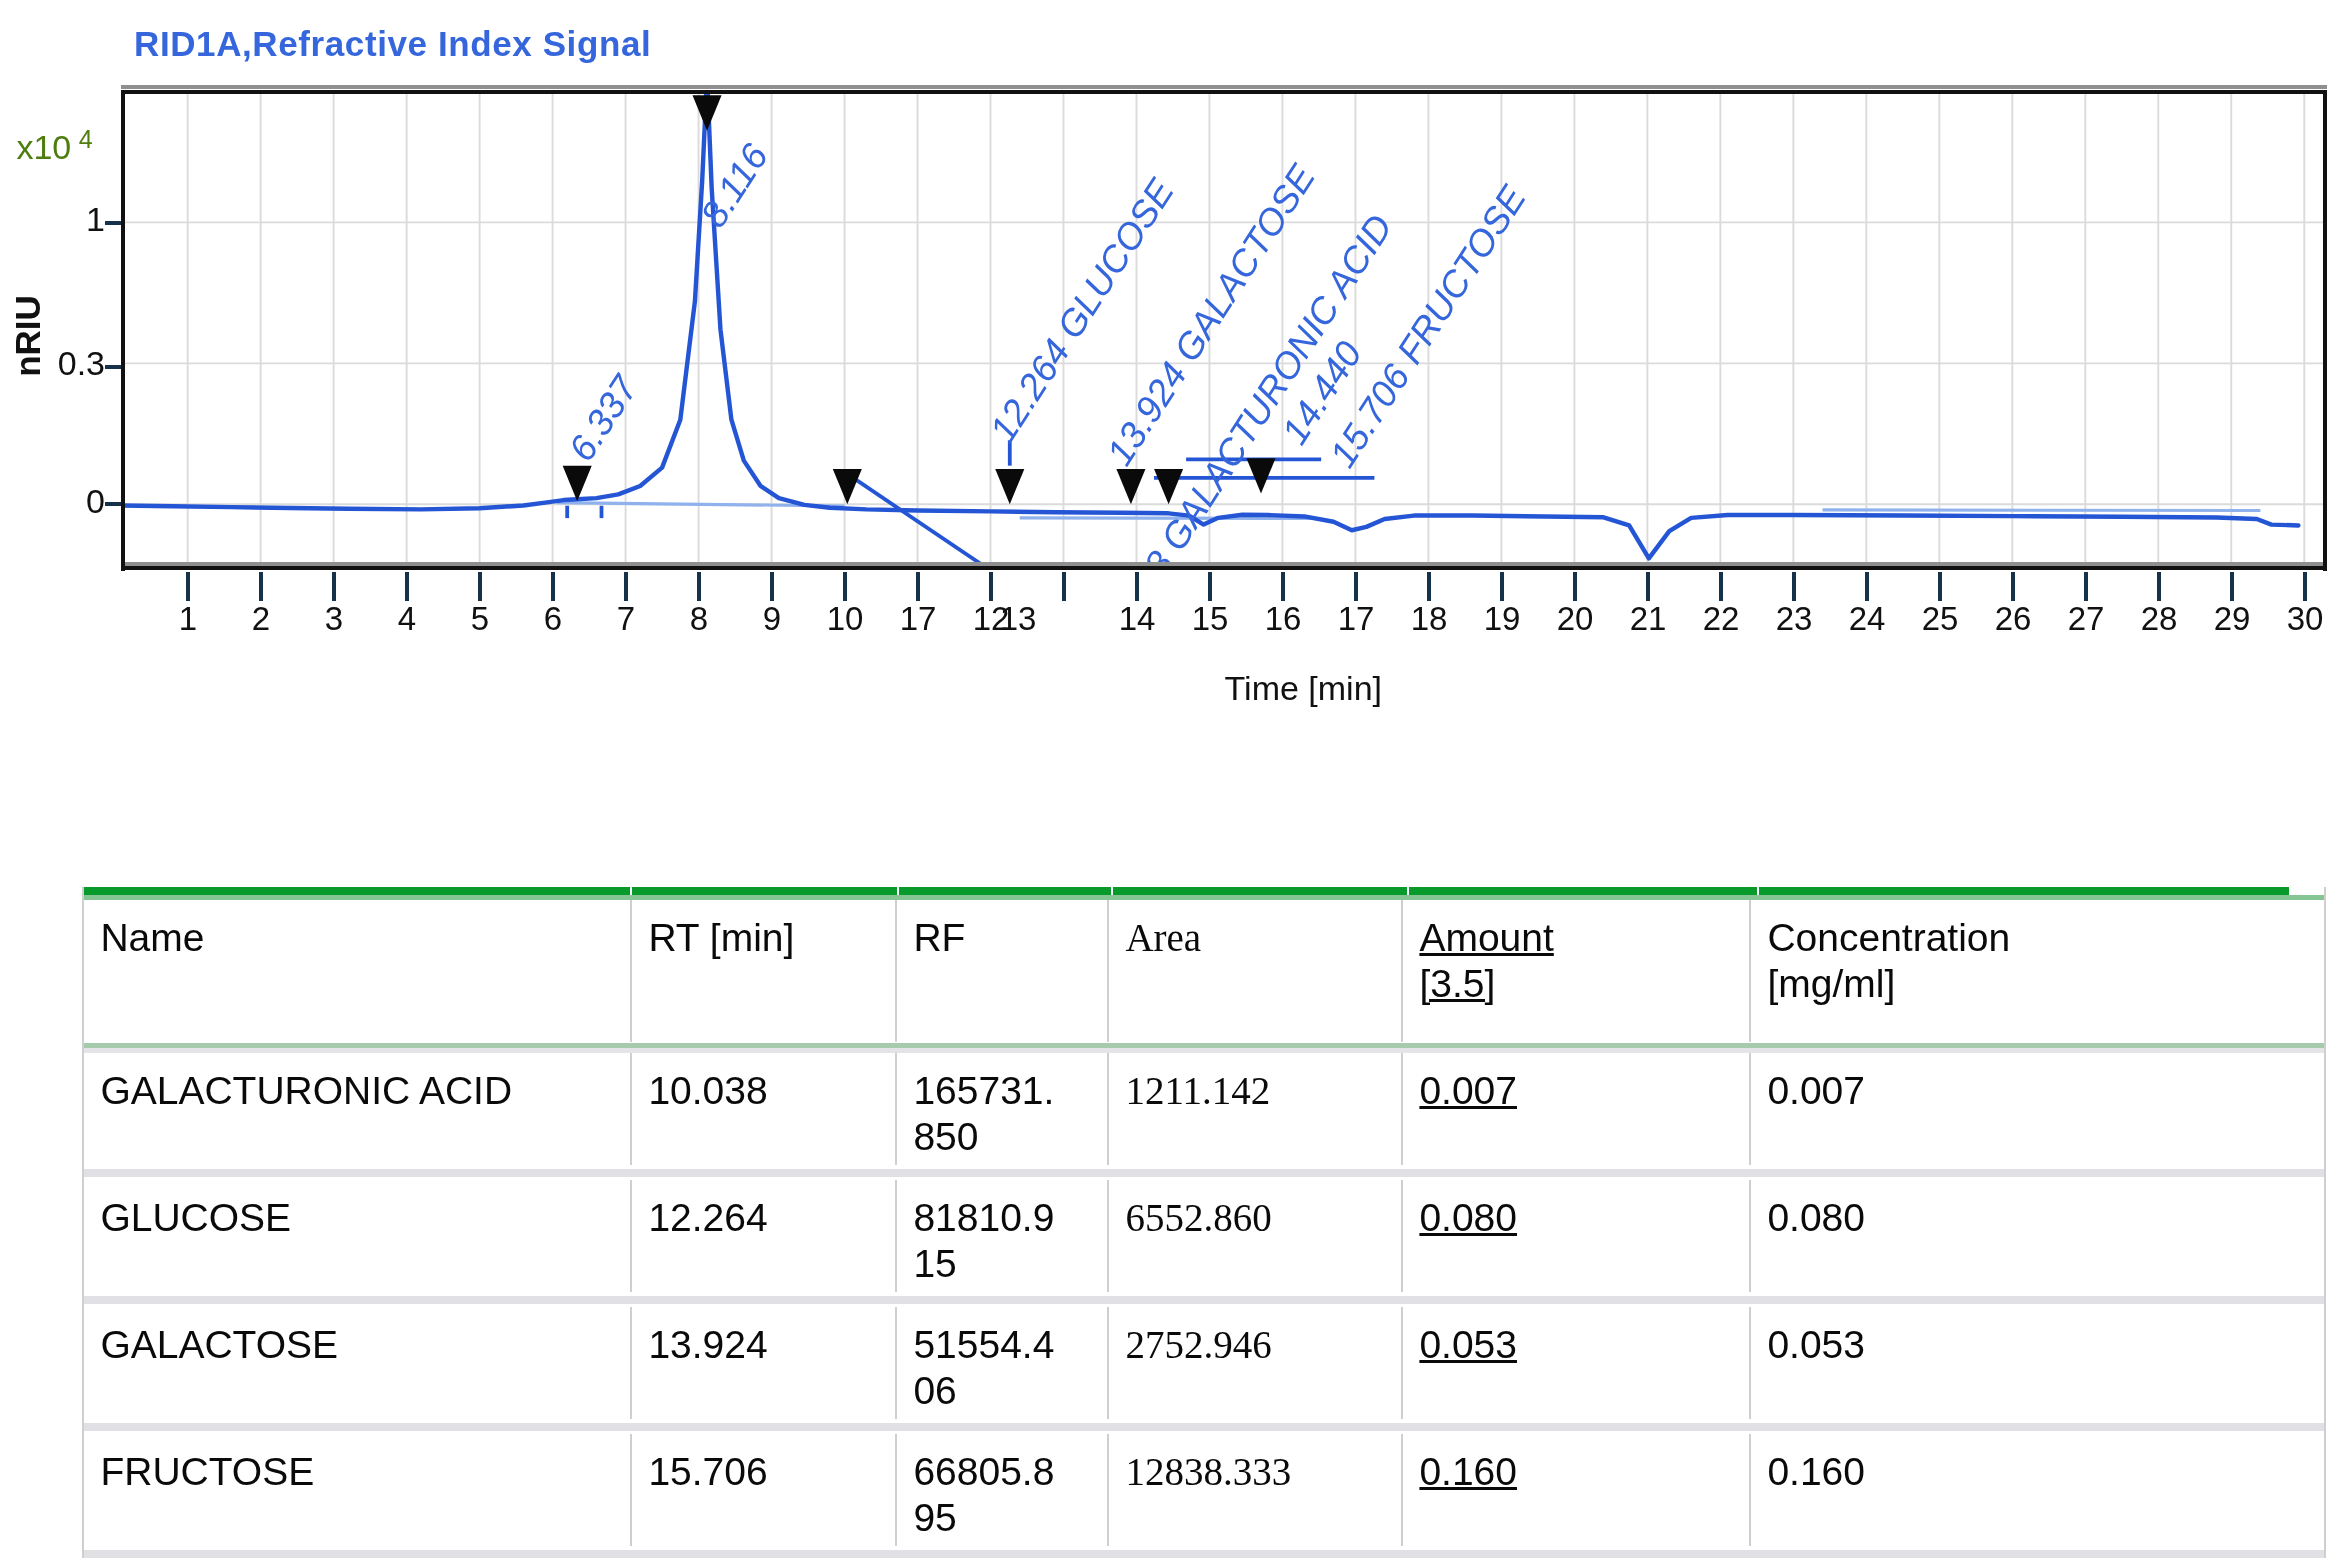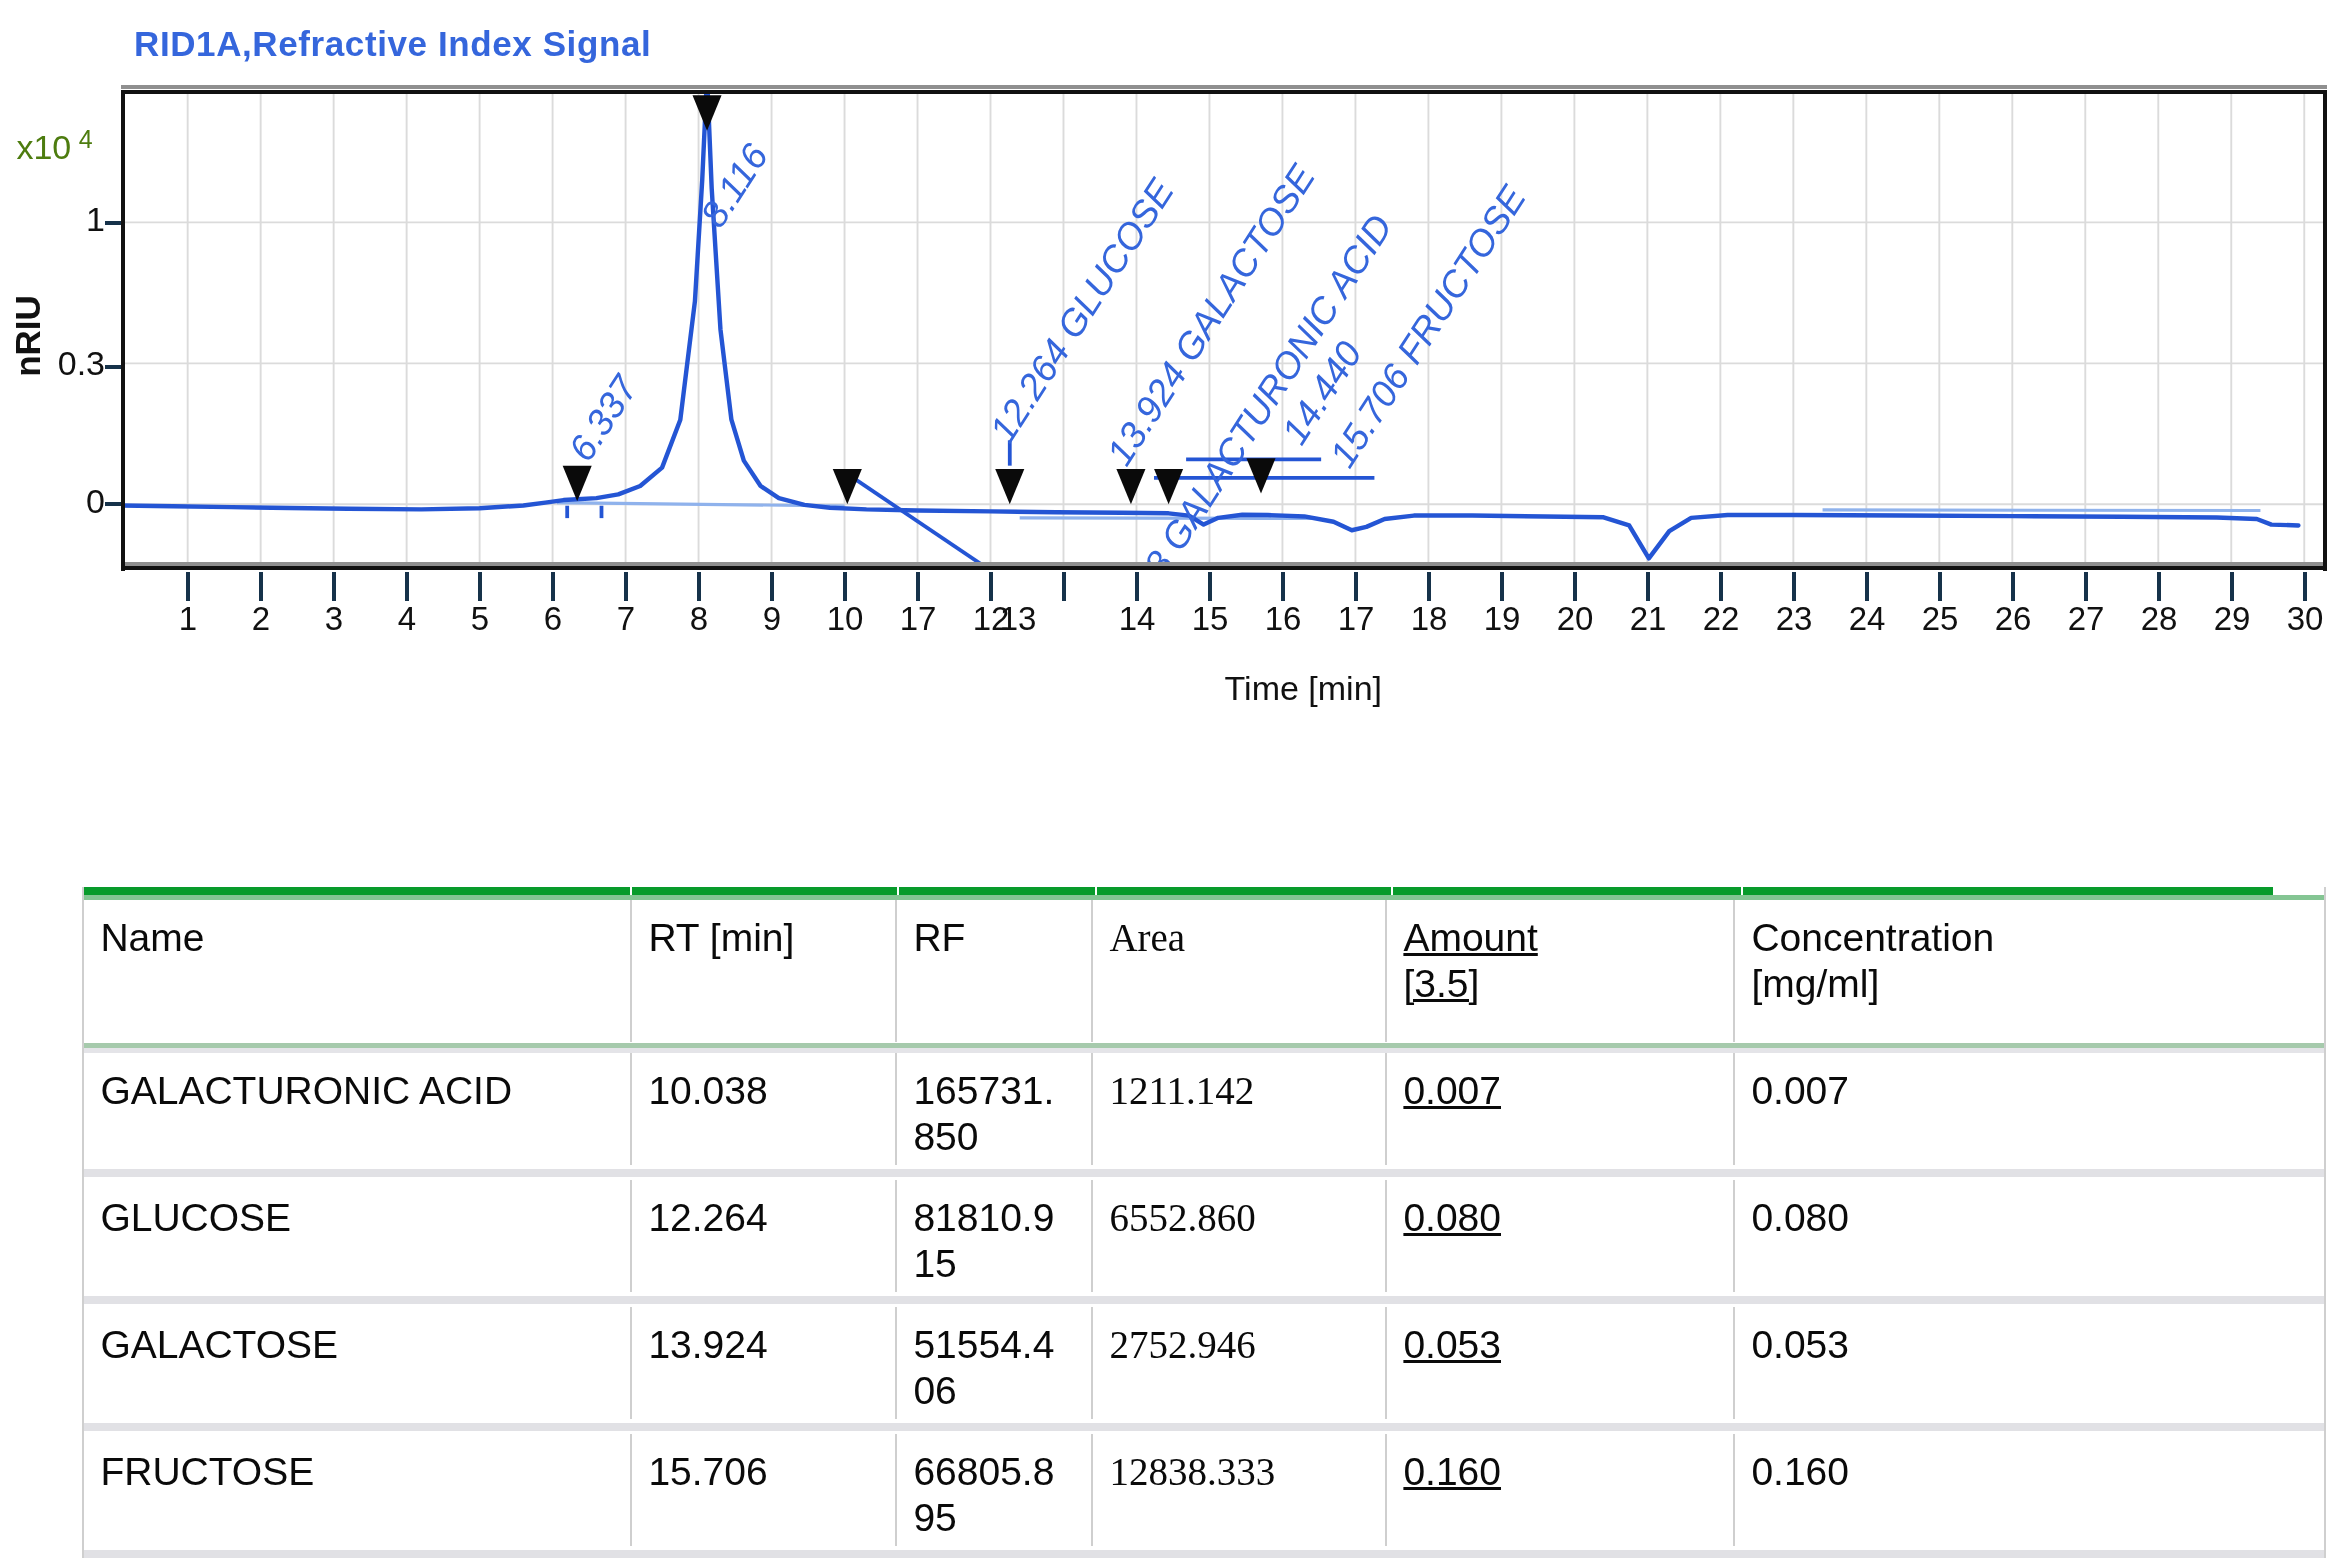--- a/index.html
+++ b/index.html
@@ -26,21 +26,21 @@
   
   #results-table{left:82px;top:887px;width:2240px;border-left:2.5px solid #CFCFCF;border-right:2.5px solid #CFCFCF;}
   .tgreen{display:flex;height:8.2px;}
   .tgreen .gcell{background:#089B2B;height:8.2px;}
   .tgreen .gcell + .gcell{border-left:2.5px solid #fff;}
   #green-underline{height:4.4px;background:#84C593;}
   .trow{display:flex;align-items:stretch;}
   .tcell{box-sizing:border-box;padding:15px 6.3px 0 16.4px;font-size:39px;color:#0a0a0a;
          white-space:pre-line;line-height:1.18;}
   .trow .tcell + .tcell{border-left:2.5px solid #CFCFCF;}
-  .c0{width:546px;}.c1{width:265px;}.c2{width:196px;}.c3{width:294px;font-family:Liberation Serif, serif;}.c4{width:348px;text-decoration:underline;}.c5{width:530px;}
+  .c0{width:546px;}.c1{width:265px;}.c2{width:212px;}.c3{width:294px;font-family:Liberation Serif, serif;}.c4{width:348px;text-decoration:underline;}.c5{width:530px;}
   .header-row{min-height:142px;}
   .data-row{min-height:112px;}
   .sep-head{height:1.3px;background:#fff;}
   .sep-sage{height:5px;background:#A6CAAC;}
   .sep-gray-h{height:5px;background:#E4E4E8;}
   .sep-w1{height:3.8px;background:#fff;}
   .sep-gray{height:8.2px;background:#E1E1E5;}
   .sep-w2{height:3.2px;background:#fff;}
 </style>
 </head>

